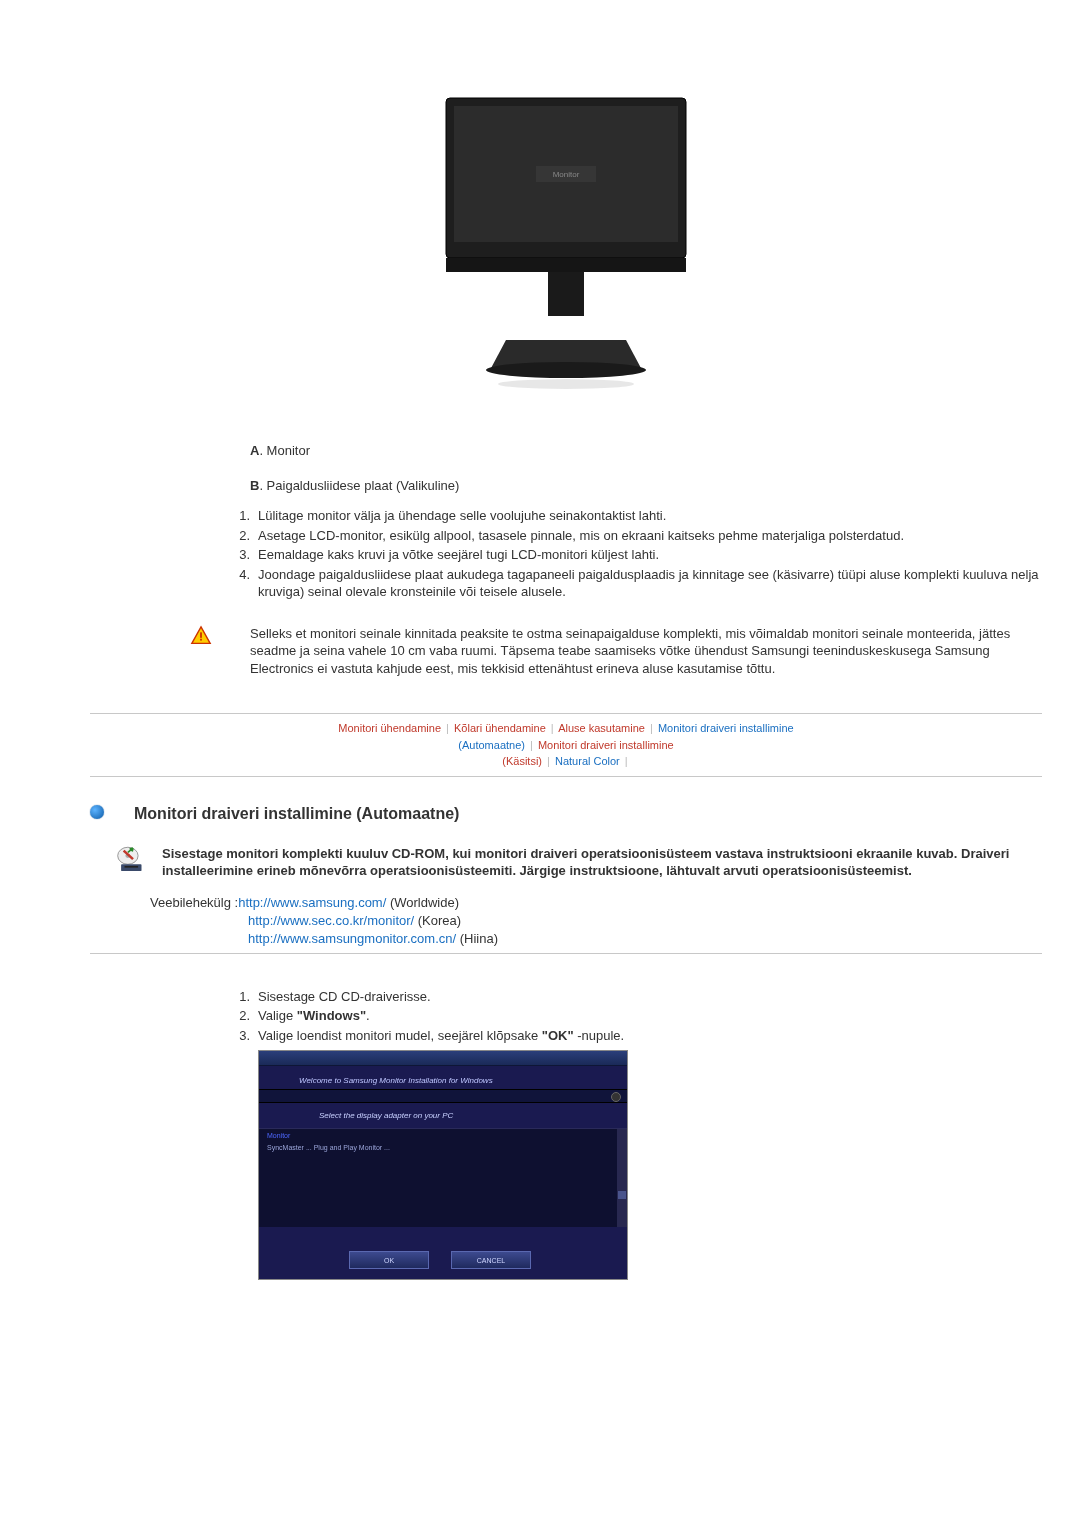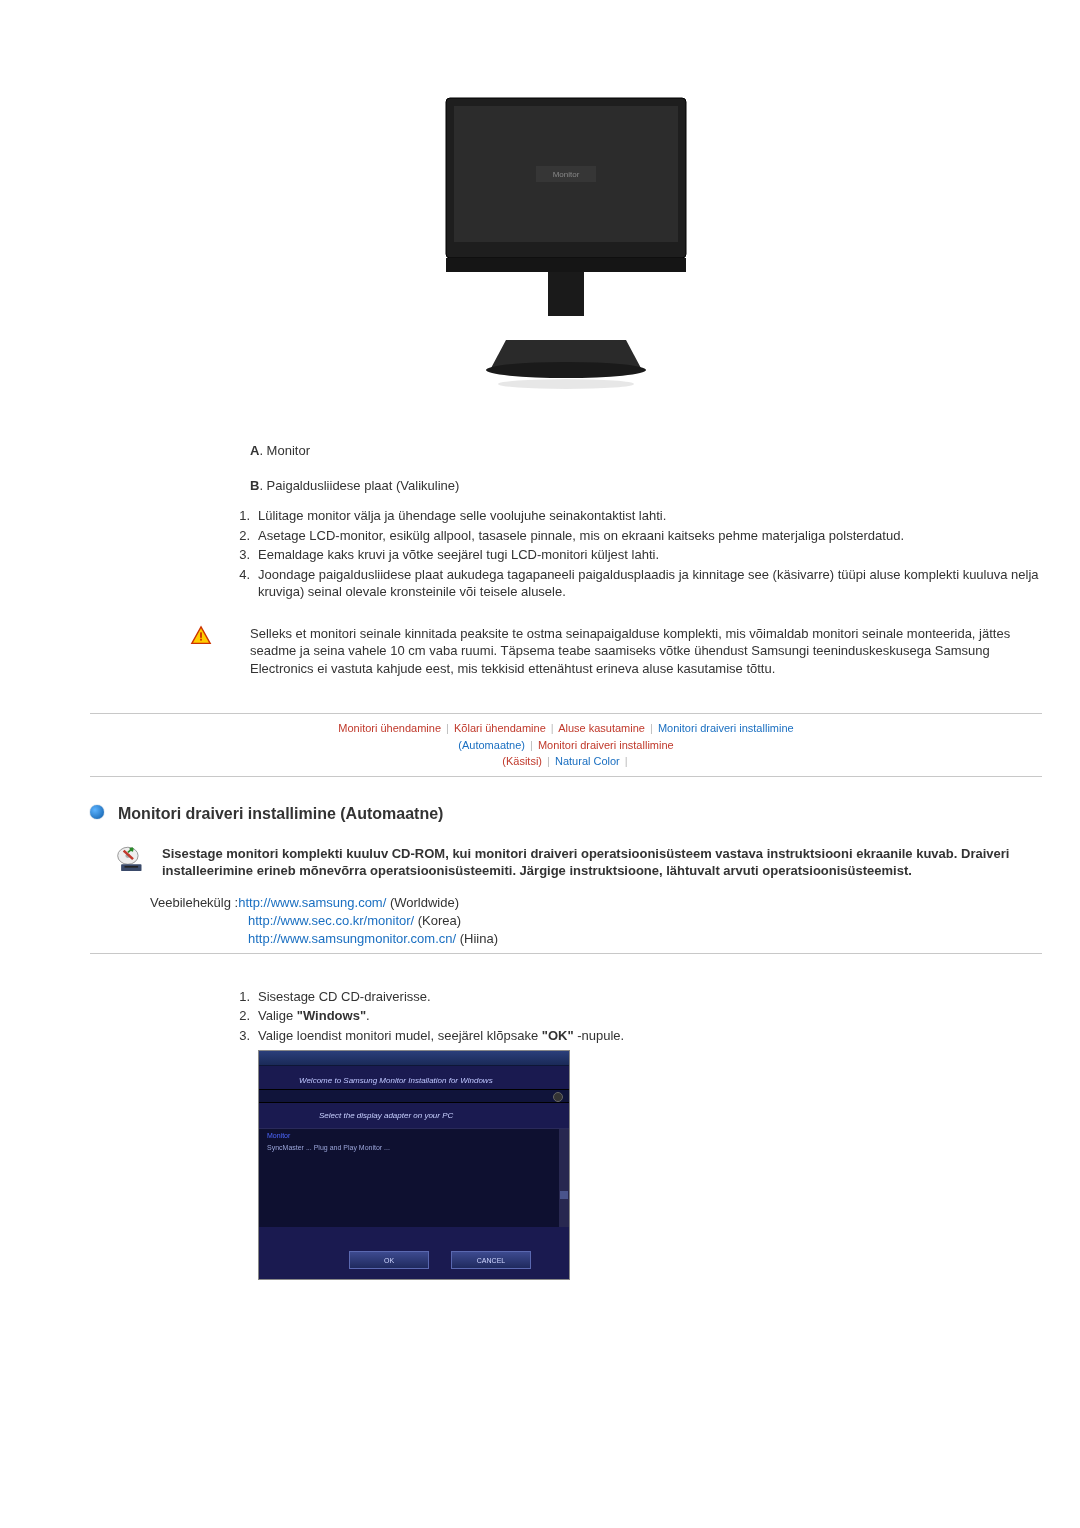--- a/index.html
+++ b/index.html
@@ -95,20 +95,21 @@
     color: #888;
     line-height: 1.5;
   }
   .link-bar .red { color: #c0392b; }
   .link-bar .blue { color: #1a6fc1; }
   .link-bar .sep { color: #bbb; margin: 0 2px; }
   .section-head-row {
     display: flex;
     align-items: center;
     margin-bottom: 22px;
+    gap: 16px;
   }
   .blue-bullet-col {
     width: 28px;
     flex-shrink: 0;
   }
   .blue-bullet {
     width: 14px;
     height: 14px;
     border-radius: 50%;
     background: radial-gradient(circle at 35% 35%, #5cb3ff, #0b5aa6);
@@ -174,21 +175,21 @@
     width: 20px;
     flex-shrink: 0;
     text-align: right;
     margin-right: 8px;
   }
   .steps-block .bold { font-weight: bold; }
   .installer-figure {
     margin: 6px 0 0 168px;
   }
   .installer-window {
-    width: 312px;
+    width: 370px;
     height: 230px;
     background: #1a1a50;
     position: relative;
     border: 1px solid #888;
     box-sizing: border-box;
     color: #fff;
     font-size: 8px;
   }
   .installer-window .titlebar {
     height: 14px;

